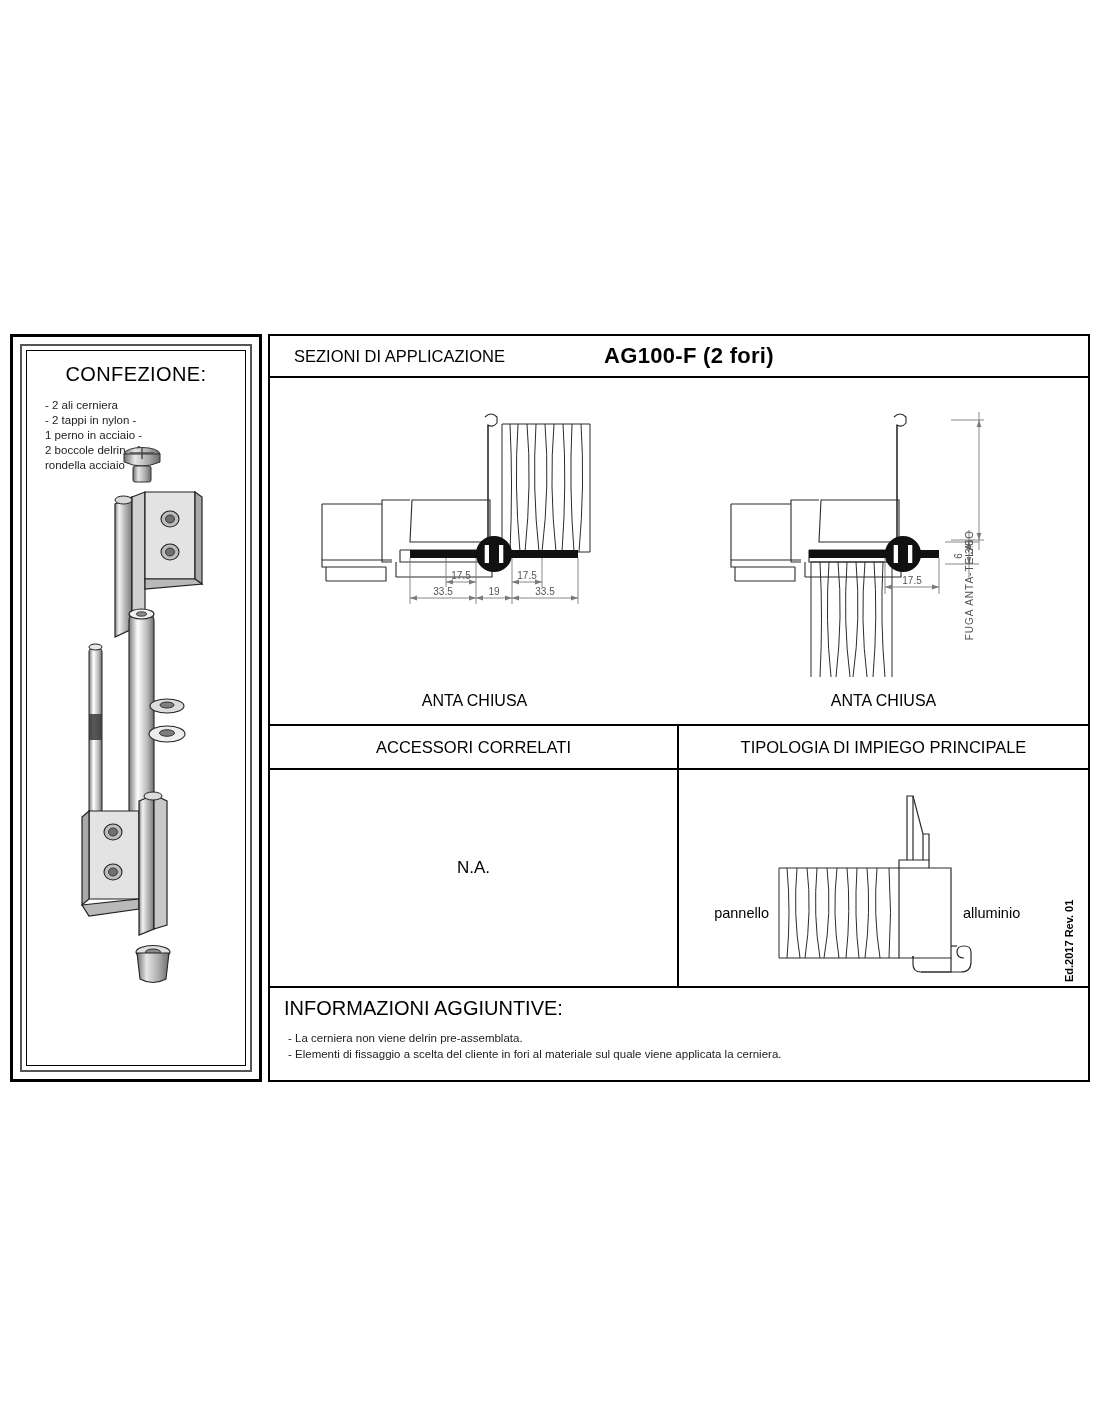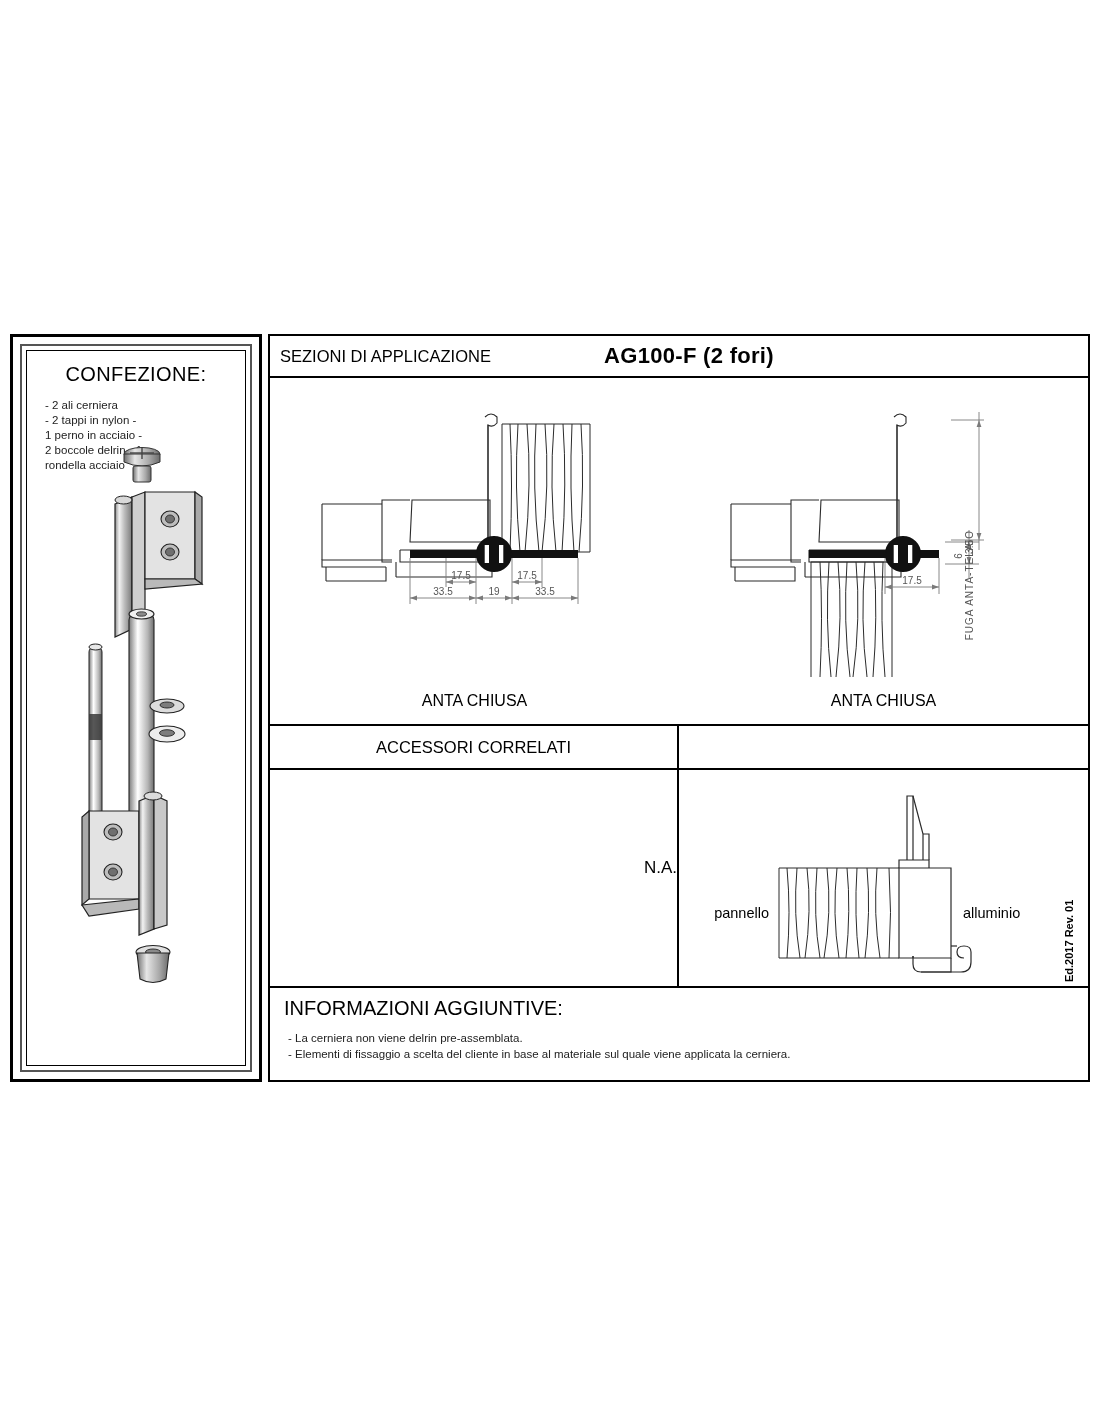--- a/index.html
+++ b/index.html
@@ -15,36 +15,36 @@
   .pkg-inner{position:absolute;left:7px;top:7px;right:7px;bottom:7px;border:2px solid #555;background:#fff;box-sizing:border-box;}
   .pkg-inner2{position:absolute;left:4px;top:4px;right:4px;bottom:4px;border:1px solid #000;background:#fff;box-sizing:border-box;padding-left:39px;}
   .pkg-title{position:absolute;left:0;top:12px;width:100%;text-align:center;font-size:20px;letter-spacing:.4px;}
   .pkg-list{position:absolute;left:18px;top:47px;width:180px;font-size:11.5px;line-height:15px;color:#222;}
   .pkg-art{position:absolute;left:0;top:78px;width:100%;height:580px;}
 
   
   .main{position:absolute;left:258px;top:4px;width:822px;height:748px;border:2px solid #000;box-sizing:border-box;background:#fff;}
 
   .row-head{position:absolute;left:0;top:0;width:100%;height:42px;border-bottom:2px solid #000;box-sizing:border-box;}
-  .head-sezioni{position:absolute;left:10px;top:11px;font-size:16.5px;}
+  .head-sezioni{position:absolute;left:24px;top:11px;font-size:16.5px;}
   .head-code{position:absolute;left:0;top:7px;width:100%;text-align:center;font-size:22px;font-weight:bold;letter-spacing:.3px;margin-left:10px;}
 
   .sections{position:absolute;left:0;top:42px;width:100%;height:348px;border-bottom:2px solid #000;box-sizing:border-box;}
   .sec-label{position:absolute;bottom:14px;width:50%;text-align:center;font-size:16px;}
   .sec-label.left{left:0;}
   .sec-label.right{right:0;}
 
   .row-sub{position:absolute;left:0;top:390px;width:100%;height:44px;border-bottom:2px solid #000;box-sizing:border-box;}
   .sub-left{position:absolute;left:0;top:0;width:50%;height:100%;box-sizing:border-box;border-right:2px solid #000;display:flex;align-items:center;justify-content:center;font-size:16.5px;}
   .sub-right{position:absolute;left:50%;top:0;width:50%;height:100%;display:flex;align-items:center;justify-content:center;font-size:16.5px;box-sizing:border-box;}
 
   .row-body{position:absolute;left:0;top:434px;width:100%;height:218px;border-bottom:2px solid #000;box-sizing:border-box;}
   .body-left{position:absolute;left:0;top:0;width:50%;height:100%;box-sizing:border-box;border-right:2px solid #000;}
   .body-right{position:absolute;left:50%;top:0;width:50%;height:100%;box-sizing:border-box;}
-  .na{position:absolute;left:0;top:88px;width:100%;text-align:right;font-size:17px;}
+  .na{position:absolute;left:0;top:88px;width:100%;text-align:center;font-size:17px;}
 
   .row-info{position:absolute;left:0;top:652px;width:100%;height:94px;box-sizing:border-box;padding-left:48px;}
   .info-title{position:absolute;left:14px;top:9px;font-size:20px;}
   .info-lines{position:absolute;left:18px;top:42px;font-size:11.5px;line-height:16px;color:#222;}
 
   .rev{position:absolute;left:1063px;top:982px;font-size:11px;font-weight:bold;transform:rotate(-90deg);transform-origin:left top;white-space:nowrap;}
 
   svg{display:block;}
   .lbl{font-family:"Liberation Sans",sans-serif;}
 </style>
@@ -313,20 +313,21 @@
             <text x="294" y="148" text-anchor="end" transform="rotate(-90 294 148)" letter-spacing="1">FUGA ANTA-TELAIO</text>
           </g>
         </svg>
 
         <div class="sec-label left">ANTA CHIUSA</div>
         <div class="sec-label right">ANTA CHIUSA</div>
       </div>
 
       <div class="row-sub">
         <div class="sub-left">ACCESSORI CORRELATI</div>
+        <div class="sub-right">TIPOLOGIA DI IMPIEGO PRINCIPALE</div>
       </div>
 
       <div class="row-body">
         <div class="body-left">
           <div class="na">N.A.</div>
         </div>
         <div class="body-right">
           <svg width="409" height="214" viewBox="0 0 409 214" style="position:absolute;left:0;top:2px;">
 
             <g stroke="#2b2b2b" stroke-width="1" fill="none">
@@ -361,20 +362,20 @@
             <text class="lbl" x="90" y="146" font-size="14.5" fill="#000" text-anchor="end">pannello</text>
             <text class="lbl" x="284" y="146" font-size="14.5" fill="#000">alluminio</text>
           </svg>
         </div>
       </div>
 
       <div class="row-info">
         <div class="info-title">INFORMAZIONI AGGIUNTIVE:</div>
         <div class="info-lines">
           <div>- La cerniera non viene delrin pre-assemblata.</div>
-          <div>- Elementi di fissaggio a scelta del cliente in base al materiale sul quale viene applicata la cerniera.</div>
+          <div>- Elementi di fissaggio a scelta del cliente in fori al materiale sul quale viene applicata la cerniera.</div>
         </div>
       </div>
     </div>
   </div>
 
   <div class="rev">Ed.2017 Rev. 01</div>
 </div>
 
 </body></html>

